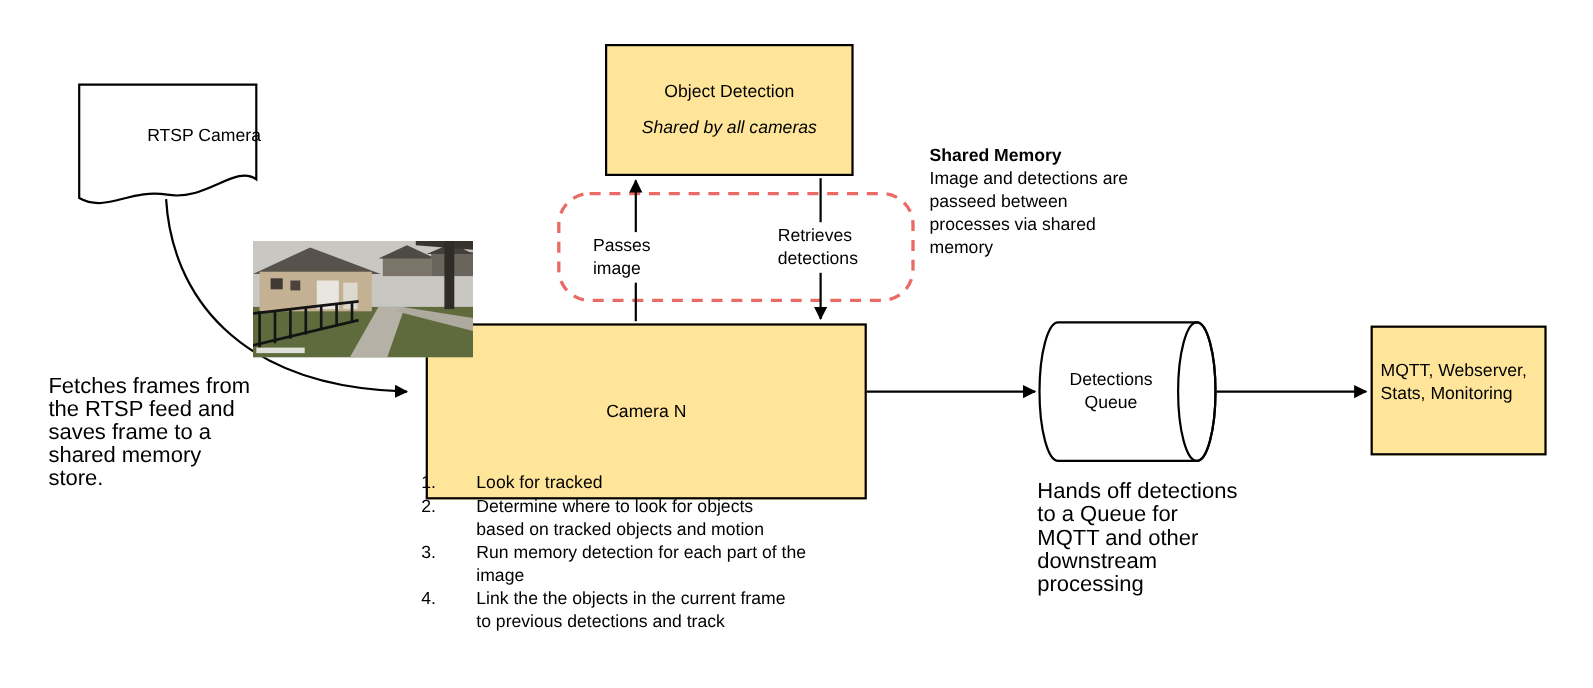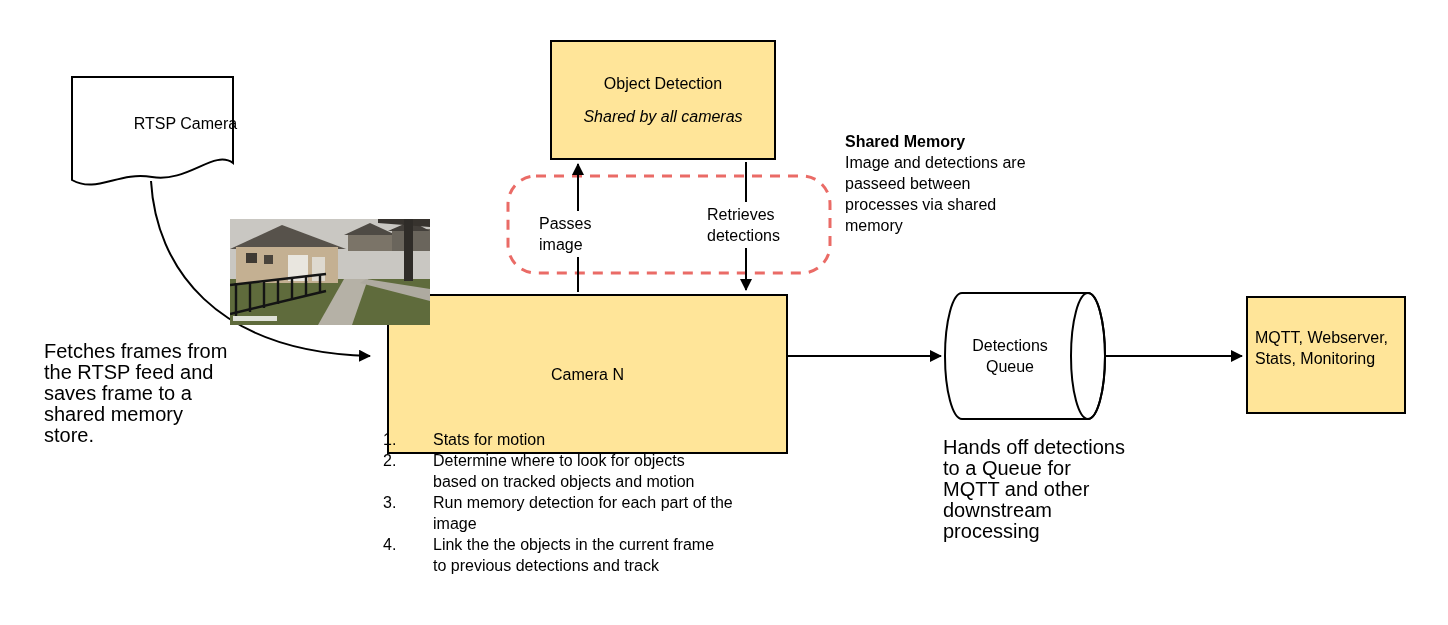--- a/index.html
+++ b/index.html
@@ -151,21 +151,21 @@
 
   <div class="note queue-note">Hands off detections
 to a Queue for
 MQTT and other
 downstream
 processing</div>
 
   <div class="steps">
     <div class="step">
       <div class="step-num">1.</div>
-      <div class="step-text">Stats for motion</div>
+      <div class="step-text">Look for tracked</div>
     </div>
     <div class="step">
       <div class="step-num">2.</div>
       <div class="step-text">Determine where to look for objects
 based on tracked objects and motion</div>
     </div>
     <div class="step">
       <div class="step-num">3.</div>
       <div class="step-text">Run memory detection for each part of the
 image</div>

